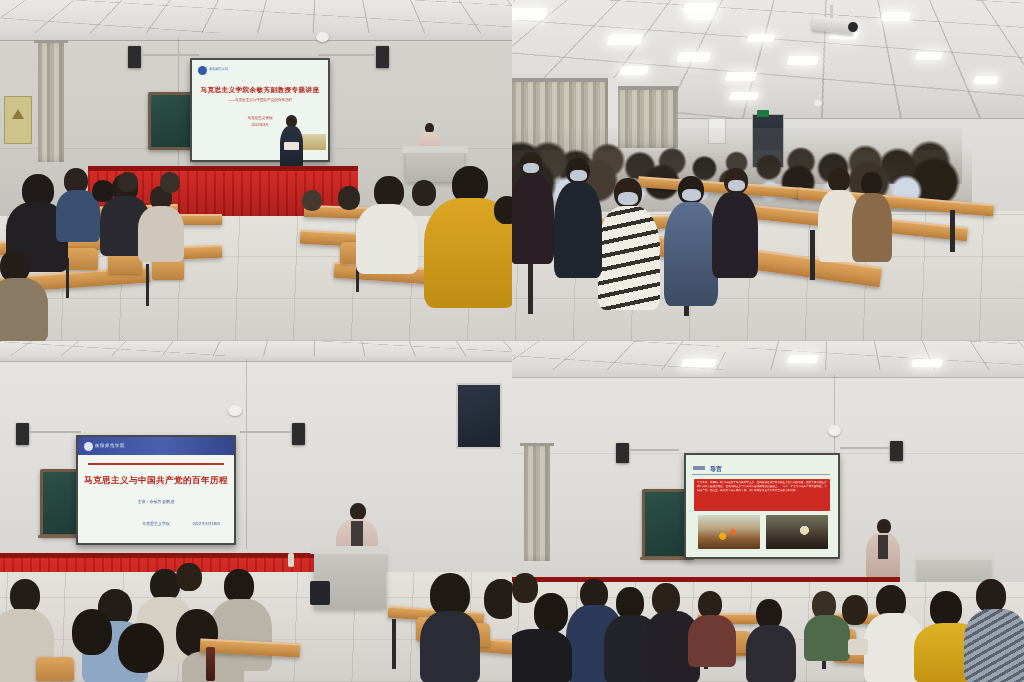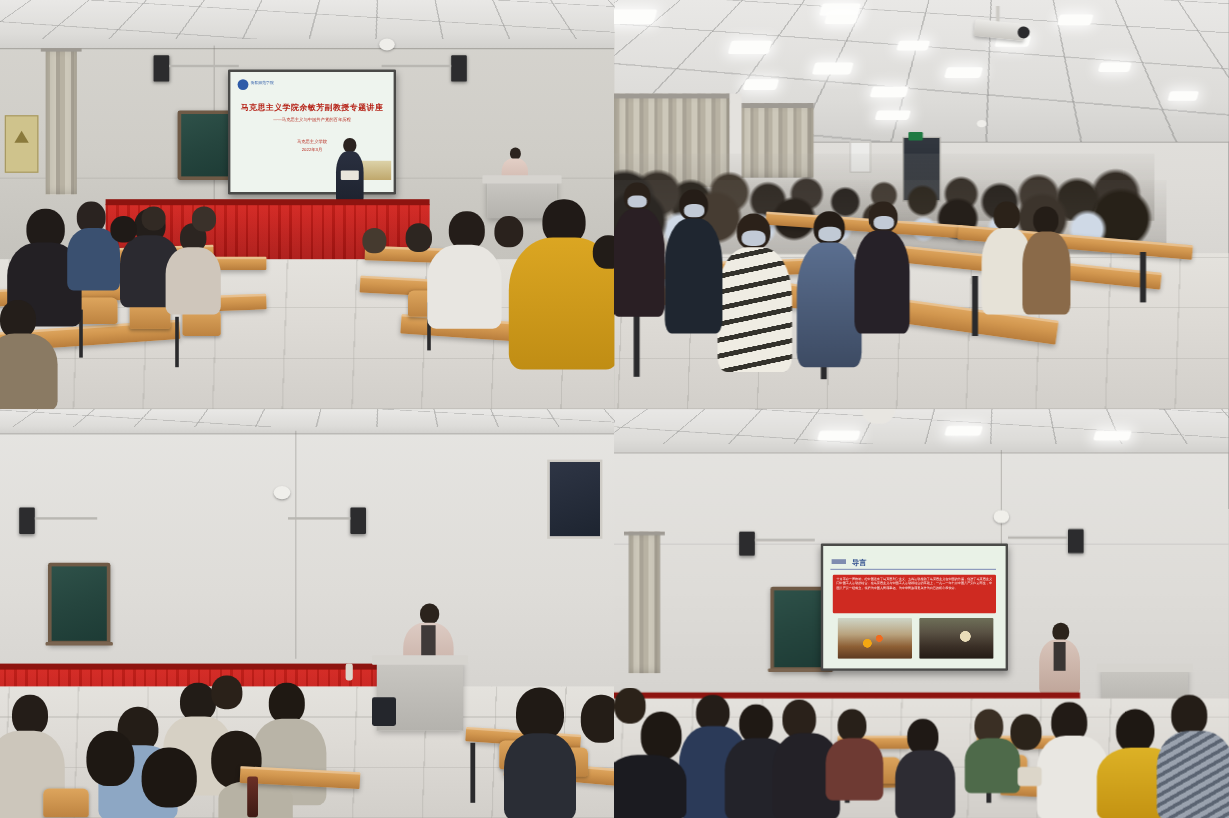--- a/index.html
+++ b/index.html
@@ -381,20 +381,32 @@
     <div class="spk-arm" style="left:29px;top:90px;width:52px;"></div>
     <div class="spk" style="left:292px;top:82px;width:13px;height:22px;"></div>
     <div class="spk-arm" style="left:240px;top:90px;width:52px;"></div>
     <div style="position:absolute;left:228px;top:64px;width:14px;height:11px;border-radius:50%;background:#f0efeb;box-shadow:0 1px 2px rgba(0,0,0,.3);"></div>
 
     <div class="chalkframe" style="left:40px;top:128px;width:52px;height:68px;">
       <div class="chalk"></div>
     </div>
     <div class="chalk-tray" style="left:38px;top:194px;width:56px;height:3px;"></div>
 
+    <div class="screenbox" style="left:76px;top:94px;width:156px;height:106px;">
+      <div class="screen" style="background:#f1f6f0;">
+        <div class="scr-topbar" style="height:18px;"></div>
+        <div class="scr-logo" style="left:6px;top:5px;width:9px;height:9px;background:#dfe6f5;"></div>
+        <div style="position:absolute;left:17px;top:6px;font-size:4.4px;color:#eef2fb;letter-spacing:.6px;">衡阳师范学院</div>
+        <div class="scr-rule" style="left:10px;top:26px;width:136px;height:1.6px;"></div>
+        <div class="scr-title" style="top:38px;font-size:8.6px;">马克思主义与中国共产党的百年历程</div>
+        <div class="scr-meta" style="top:62px;font-size:4px;color:#3b4f8e;">主讲：余敏芳   副教授</div>
+        <div style="position:absolute;left:0;top:84px;width:100%;text-align:center;font-size:4px;color:#3b4f8e;white-space:nowrap;">马克思主义学院</div>
+        <div style="position:absolute;right:14px;top:84px;font-size:4px;color:#3b4f8e;white-space:nowrap;">2022年3月18日</div>
+      </div>
+    </div>
 
     <div class="skirt" style="left:-6px;top:216px;width:326px;height:64px;"></div>
     <div style="position:absolute;left:-6px;top:212px;width:326px;height:5px;background:#8e1410;"></div>
     <div style="position:absolute;left:252px;top:272px;width:74px;height:18px;background:#a81512;transform:skewX(-22deg);"></div>
 
     <div class="floor" style="height:110px;">
       <div class="floor-tile"></div>
     </div>
 
     <div class="person-fig" style="left:336px;top:162px;width:42px;height:68px;">

